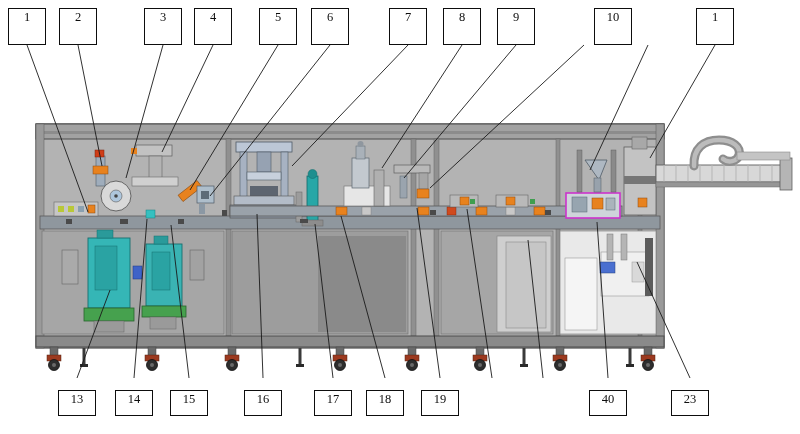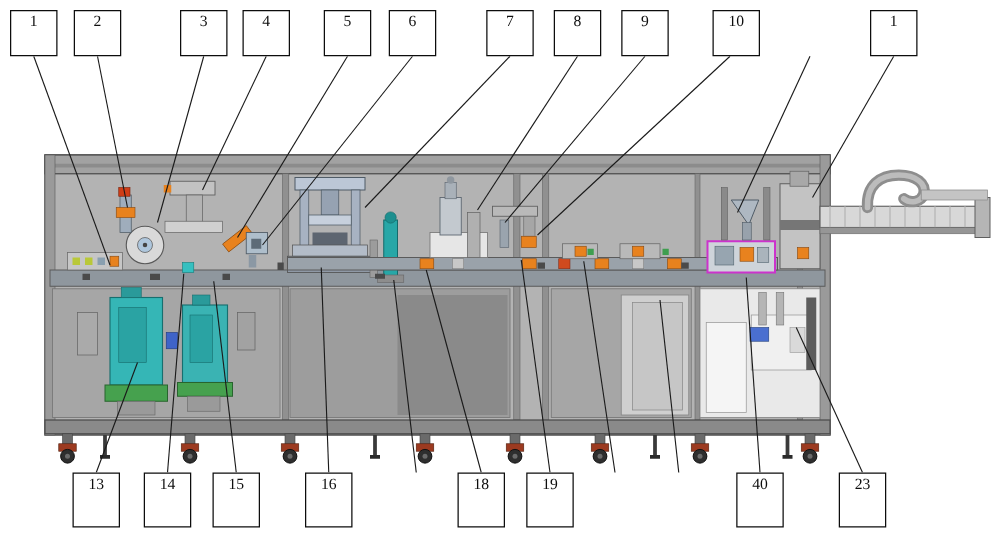--- a/index.html
+++ b/index.html
@@ -8,21 +8,21 @@
     position:relative; width:800px; height:434px; background:#ffffff;
     overflow:hidden; font-family:"Liberation Serif", serif;
   }
   .machine-svg { position:absolute; left:0; top:0; z-index:1; }
   .label-box {
     position:absolute; width:38px; background:#ffffff; border:1px solid #0d0d0d;
     display:flex; justify-content:center; align-items:flex-start;
     padding-top:1px; font-size:12.5px; color:#0d0d0d; z-index:2;
   }
   .label-box.top { top:8px; height:37px; }
-  .label-box.bottom { top:378px; height:44px; }
+  .label-box.bottom { top:390px; height:26px; }
 </style>
 </head>
 <body>
 
 <div class="stage">
 
   <svg class="machine-svg" width="800" height="434" viewBox="0 0 800 434">
 
     <defs>
       <g id="caster">
@@ -265,39 +265,42 @@
     </div>
   <div class="label-box top" style="left:389px">
       <span>7</span>
     </div>
   <div class="label-box top" style="left:443px">
       <span>8</span>
     </div>
   <div class="label-box top" style="left:497px">
       <span>9</span>
     </div>
-  <div class="label-box top" style="left:570px">
+  <div class="label-box top" style="left:594px">
       <span>10</span>
     </div>
   <div class="label-box top" style="left:696px">
       <span>1</span>
     </div>
 
   <div class="label-box bottom" style="left:58px">
       <span>13</span>
     </div>
   <div class="label-box bottom" style="left:115px">
       <span>14</span>
     </div>
   <div class="label-box bottom" style="left:170px">
       <span>15</span>
     </div>
   <div class="label-box bottom" style="left:244px">
       <span>16</span>
     </div>
+  <div class="label-box bottom" style="left:314px">
+      <span>17</span>
+    </div>
   <div class="label-box bottom" style="left:366px">
       <span>18</span>
     </div>
   <div class="label-box bottom" style="left:421px">
       <span>19</span>
     </div>
   <div class="label-box bottom" style="left:589px">
       <span>40</span>
     </div>
   <div class="label-box bottom" style="left:671px">

